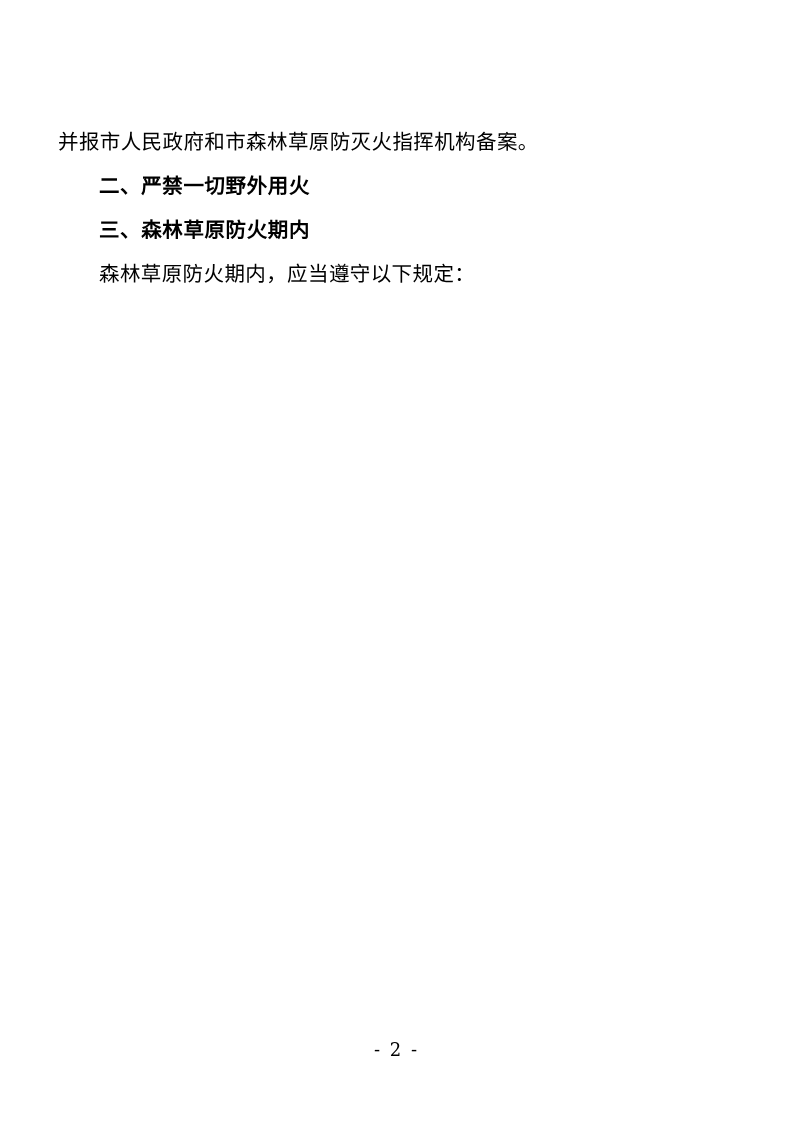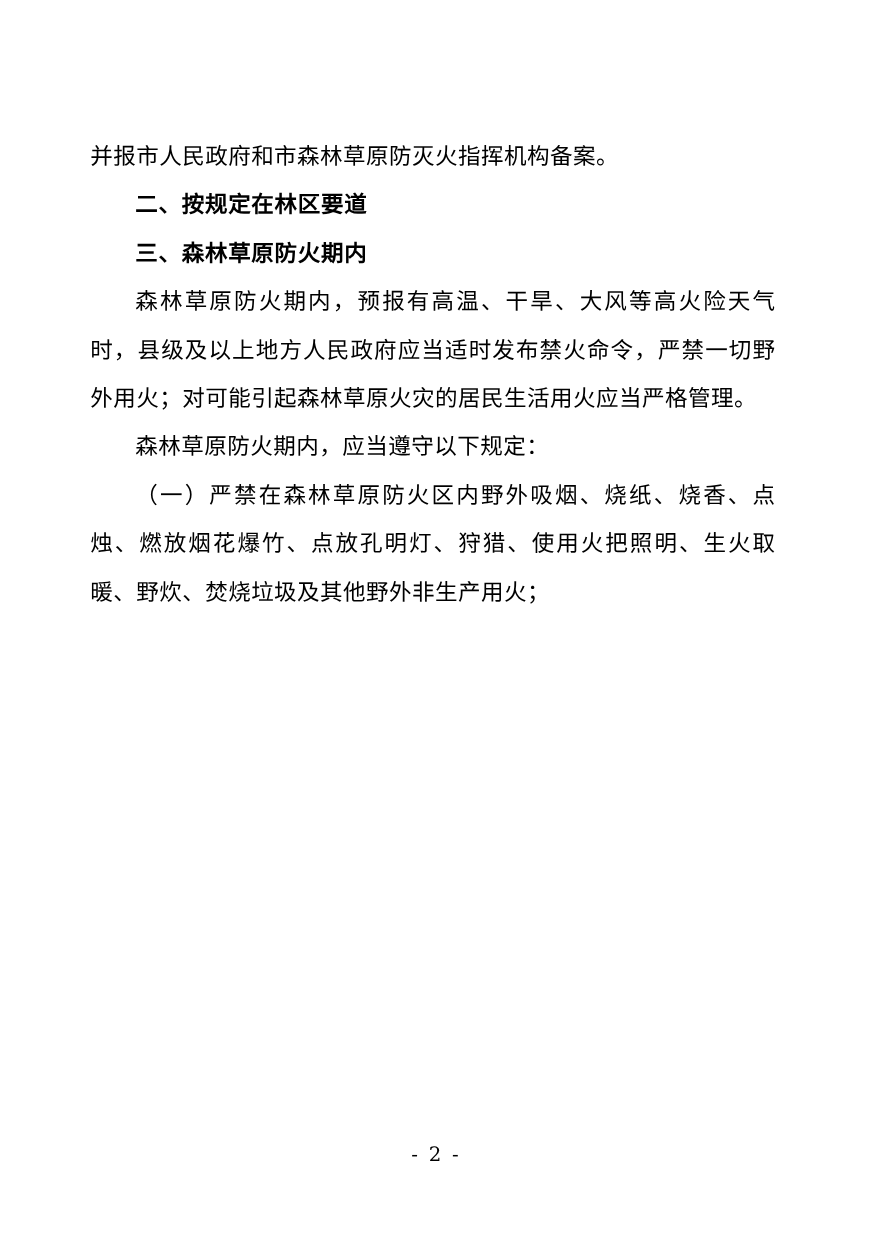--- a/index.html
+++ b/index.html
@@ -13,21 +13,21 @@
     background: #ffffff;
     font-family: "DejaVu Serif", "Liberation Serif", serif;
     color: #000000;
     overflow: hidden;
   }
   .page {
     position: relative;
     width: 793px;
     height: 1122px;
     box-sizing: border-box;
-    padding: 120px 88px 0 82px;
+    padding: 120px 88px 0 58px;
     background: #ffffff;
   }
   .body-text {
     font-size: 20.5px;
     line-height: 44px;
     text-align: justify;
     text-justify: inter-ideograph;
     letter-spacing: 0.4px;
   }
   .para {
@@ -60,30 +60,28 @@
   }
 </style>
 </head>
 <body>
 
 <div class="page">
   <div class="body-text">
 
     <p class="para no-indent">并报市人民政府和市森林草原防灭火指挥机构备案。</p>
 
-    <h2 class="heading">二、按规定在林区要道</h2>
+    <h2 class="heading">二、严禁一切野外用火</h2>
 
 
     <h2 class="heading">三、森林草原防火期内</h2>
 
-    <p class="para">森林草原防火期内，预报有高温、干旱、大风等高火险天气时，县级及以上地方人民政府应当适时发布禁火命令，严禁一切野外用火；对可能引起森林草原火灾的居民生活用火应当严格管理。</p>
 
 
     <p class="para">森林草原防火期内，应当遵守以下规定：</p>
 
-    <p class="para">（一）严禁在森林草原防火区内野外吸烟、烧纸、烧香、点烛、燃放烟花爆竹、点放孔明灯、狩猎、使用火把照明、生火取暖、野炊、焚烧垃圾及其他野外非生产用火；</p>
 
 
 
   </div>
 
   <div class="footer">- 2 -</div>
 </div>
 
 </body></html>

